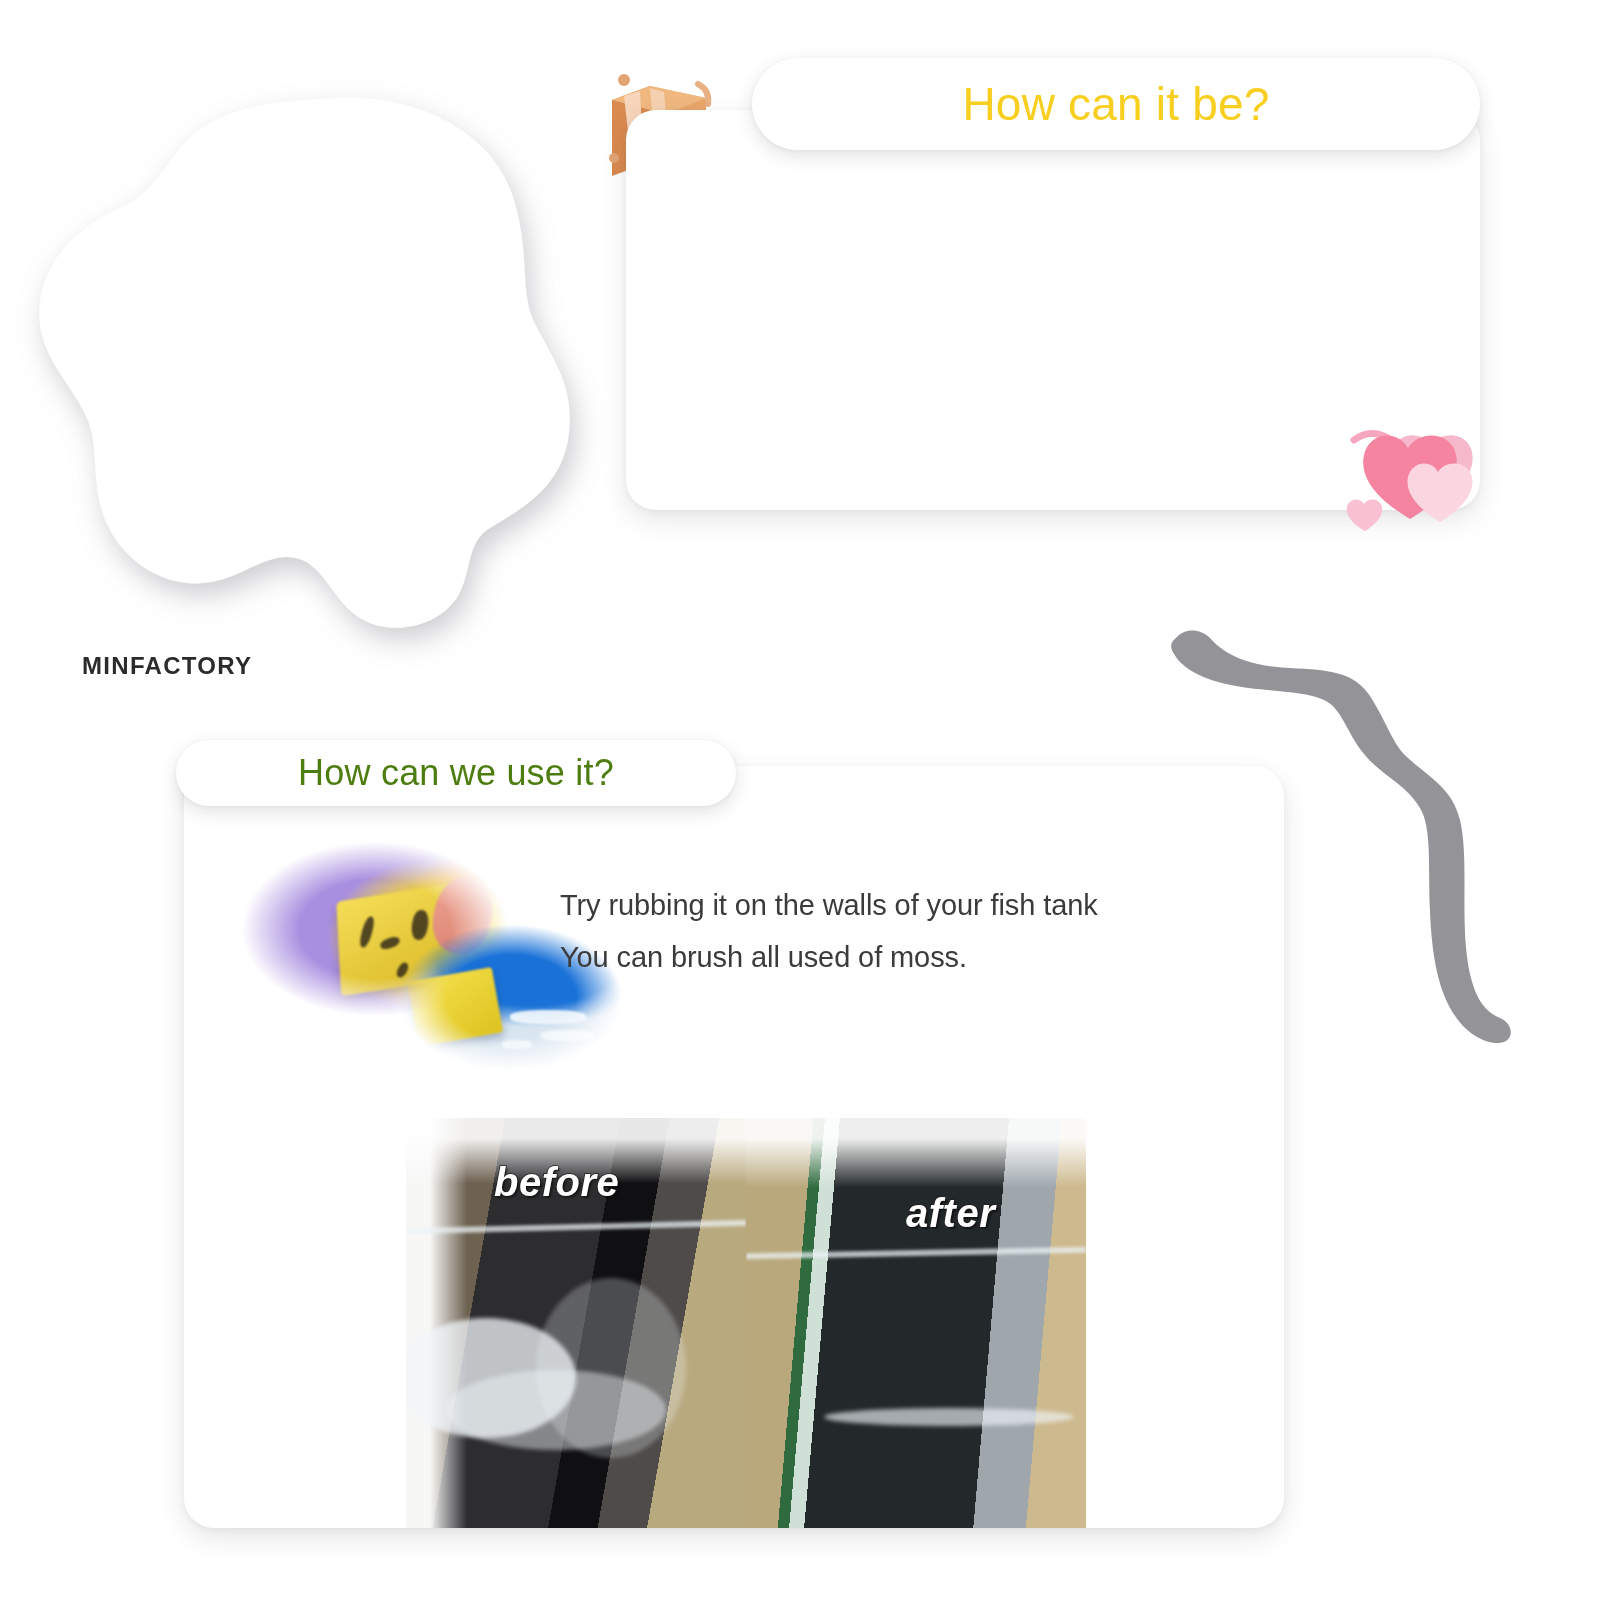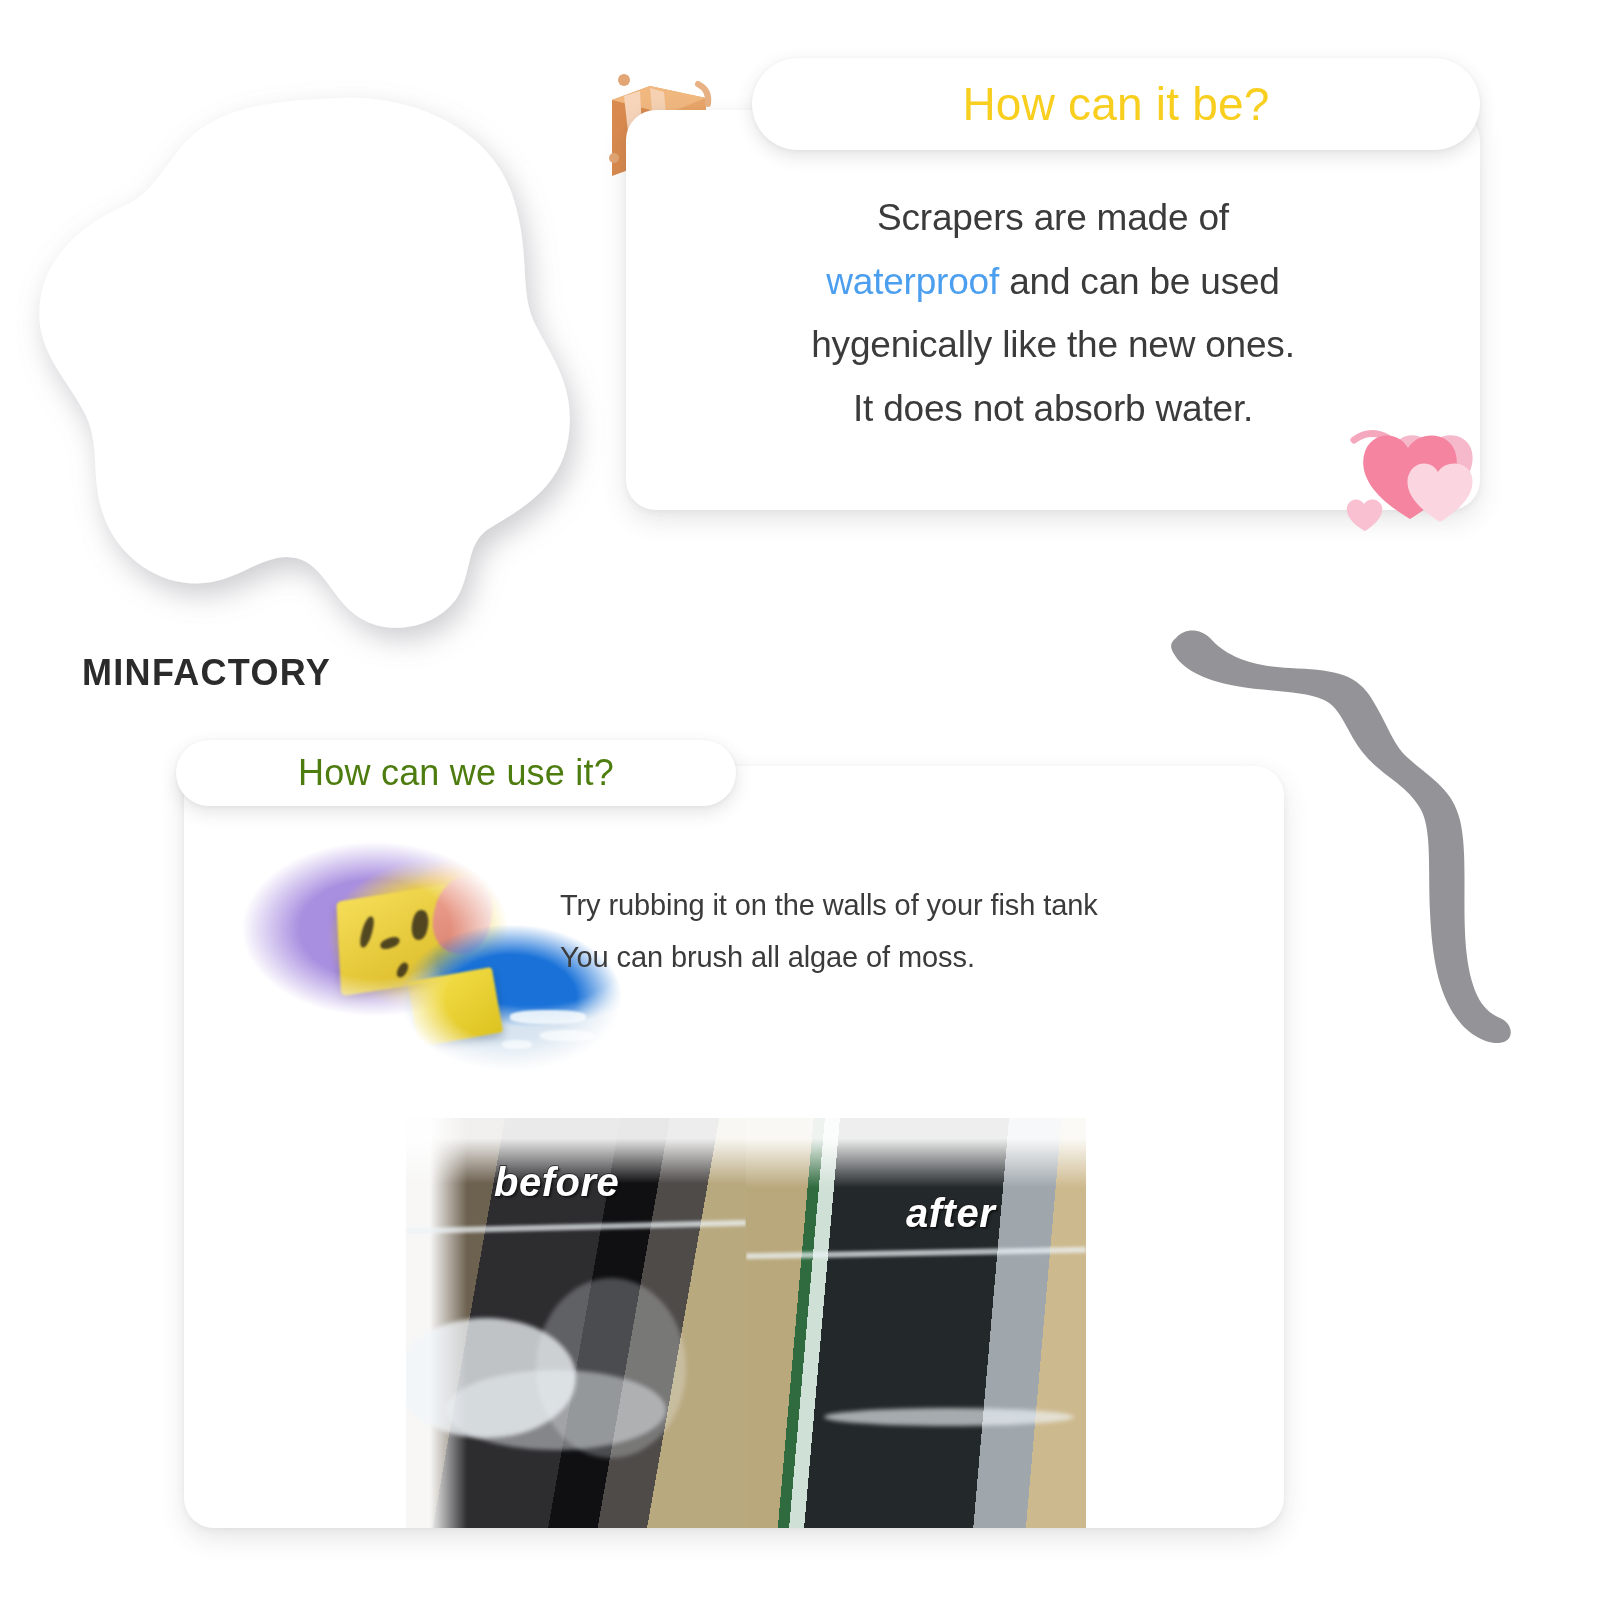--- a/index.html
+++ b/index.html
@@ -64,21 +64,21 @@
     font-size:37px;
     line-height:1.72;
     color:#3b3b3b;
     letter-spacing:-.2px;
   }
   #card-howcanitbe-body .hl{color:#4C9FEE;}
 
   
   #brand{
     left:82px;top:652px;
-    font-size:36px;font-weight:700;letter-spacing:1.3px;color:#2b2b2b;
+    font-size:24px;font-weight:700;letter-spacing:1.3px;color:#2b2b2b;
   }
 
   
   #card-howcanweuse{left:184px;top:766px;width:1100px;height:762px;}
   #pill-howcanweuse{left:176px;top:740px;width:560px;height:66px;}
   #pill-howcanweuse .pill-label{font-size:36px;color:#4d7c0f;}
 
   #use-body{
     position:absolute;left:560px;top:880px;width:650px;
     text-align:left;font-size:29px;line-height:1.78;color:#3b3b3b;
@@ -212,26 +212,20 @@
       <circle cx="20" cy="96" r="5" fill="#e2a574"></circle>
       <circle cx="116" cy="94" r="5" fill="#e2a574"></circle>
       <path d="M104 22 q12 6 10 20" stroke="#e8b183" stroke-width="6" fill="none" stroke-linecap="round"></path>
     </svg>
   </div>
 
   <div class="abs card" id="card-howcanitbe"></div>
   <div class="abs pill" id="pill-howcanitbe">
     <span class="pill-label">How can it be?</span>
   </div>
-  <div id="card-howcanitbe-body">
-    <div>Scrapers are made of</div>
-    <div><span class="hl">waterproof</span><span> and can be used</span></div>
-    <div>hygenically like the new ones.</div>
-    <div>It does not absorb water.</div>
-  </div>
 
   <div class="abs" id="emoji-hearts">
     <svg viewBox="0 0 150 112" xmlns="http://www.w3.org/2000/svg" aria-hidden="true">
       <path d="M16 22 q16 -12 34 -2" stroke="#f5a8bd" stroke-width="7" fill="none" stroke-linecap="round"></path>
       <path fill="#f6b8cb" d="M92 28 c10 -16 38 -14 42 6 c5 24 -20 44 -40 56 c-20 -12 -45 -32 -40 -56 c4 -20 30 -22 38 -6 Z"></path>
       <path fill="#f4849f" d="M52 26 c12 -19 44 -16 48 7 c6 28 -23 50 -46 64 c-23 -14 -52 -36 -46 -64 c5 -23 33 -26 44 -7 Z" transform="translate(18,4)"></path>
       <path fill="#fbd6e1" d="M100 54 c8 -13 31 -11 34 5 c4 19 -16 35 -32 45 c-16 -10 -36 -26 -32 -45 c4 -16 23 -18 30 -5 Z"></path>
       <path fill="#f9c0d2" d="M26 86 c4 -7 16 -6 18 3 c2 10 -9 19 -17 24 c-9 -5 -20 -14 -18 -24 c2 -9 13 -10 17 -3 Z"></path>
     </svg>
   </div>
@@ -278,21 +272,21 @@
     <div class="oval" id="oval-b">
       <div class="chip"></div>
       <div class="fleck" style="left:120px;top:92px;width:76px;height:14px;"></div>
       <div class="fleck" style="left:150px;top:112px;width:54px;height:11px;"></div>
       <div class="fleck" style="left:112px;top:122px;width:30px;height:9px;"></div>
     </div>
   </div>
 
   <div id="use-body">
     <div>Try rubbing it on the walls of your fish tank</div>
-    <div>You can brush all algae of moss.</div>
+    <div>You can brush all used of moss.</div>
   </div>
 
   <div class="abs" id="photos">
     <div class="photo" id="photo-before">
       <div class="tankline" style="top:106px;transform:rotate(-1.4deg);"></div>
       <div class="grime" style="left:-10px;top:200px;width:180px;height:120px;"></div>
       <div class="grime" style="left:40px;top:252px;width:220px;height:80px;opacity:.6;"></div>
       <div class="grime" style="left:130px;top:160px;width:150px;height:180px;opacity:.35;"></div>
       <span class="photo-label" id="label-before">before</span>
     </div>

